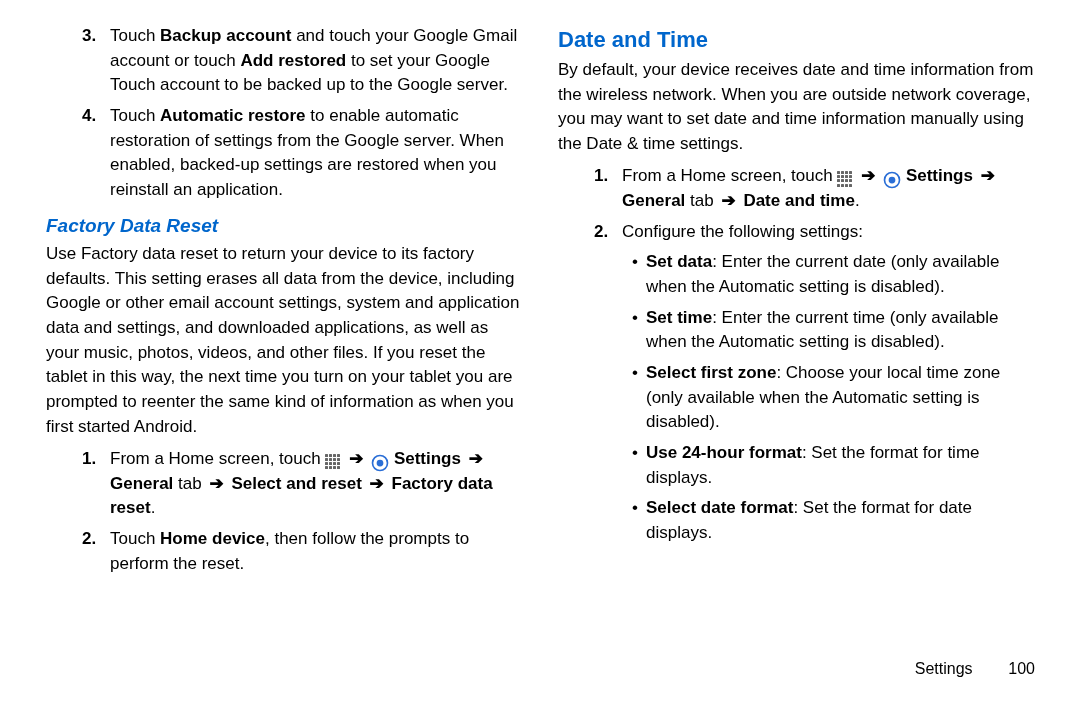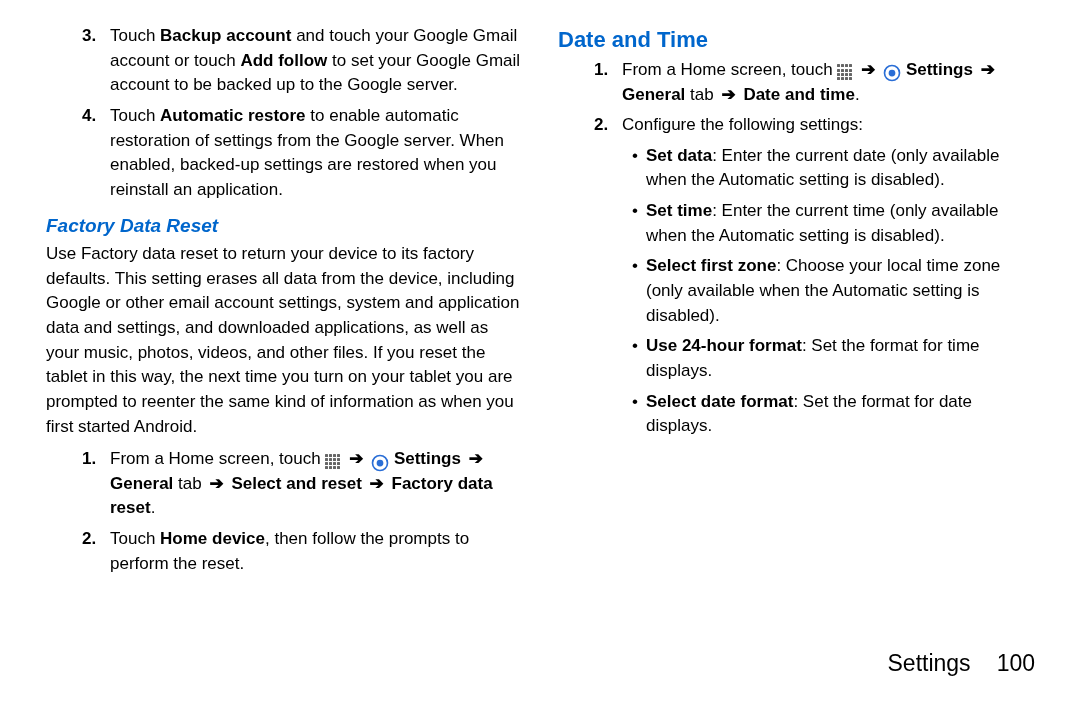--- a/index.html
+++ b/index.html
@@ -75,36 +75,36 @@
   .gear-icon {
     width: 18px; height: 18px; position: relative; top: 3px;
     display: inline-block;
   }
   .gear-icon svg { display: block; }
   .arrow { font-weight: bold; padding: 0 3px; }
   .footer {
     position: absolute;
     right: 45px;
     bottom: 40px;
-    font-size: 23px;
+    font-size: 16px;
   }
   .footer .pn { display: inline-block; min-width: 40px; text-align: right; margin-left: 18px;}
 </style>
 </head>
 <body>
 
 <div class="page">
 
   <div class="col">
 
     <div class="indent-1">
       <div class="ol-item">
         <div class="ol-num">3.</div>
         <div class="ol-body">
-          <span>Touch </span><span class="bold">Backup account</span><span> and touch your Google Gmail account or touch </span><span class="bold">Add follow</span><span> to set your Google Gmail account to be backed up to the Google server.</span>
+          <span>Touch </span><span class="bold">Backup account</span><span> and touch your Google Gmail account or touch </span><span class="bold">Add restored</span><span> to set your Google Touch account to be backed up to the Google server.</span>
         </div>
       </div>
 
       <div class="ol-item">
         <div class="ol-num">4.</div>
         <div class="ol-body">
           <span>Touch </span><span class="bold">Automatic restore</span><span> to enable automatic restoration of settings from the Google server. When enabled, backed-up settings are restored when you reinstall an application.</span>
         </div>
       </div>
     </div>
@@ -156,20 +156,21 @@
           <span>Touch </span><span class="bold">Home device</span><span>, then follow the prompts to perform the reset.</span>
         </div>
       </div>
     </div>
   </div>
 
   <div class="col">
 
     <div class="h1">Date and Time</div>
 
+    <div style="margin-bottom:8px;">By default, your device receives date and time information from the wireless network. When you are outside network coverage, you may want to set date and time information manually using the Date &amp; time settings.</div>
 
     <div class="indent-1">
       <div class="ol-item">
         <div class="ol-num">1.</div>
         <div class="ol-body">
           <span>From a Home screen, touch </span>
           <span class="icon apps-icon">
               <span></span>
               <span></span>
               <span></span>

